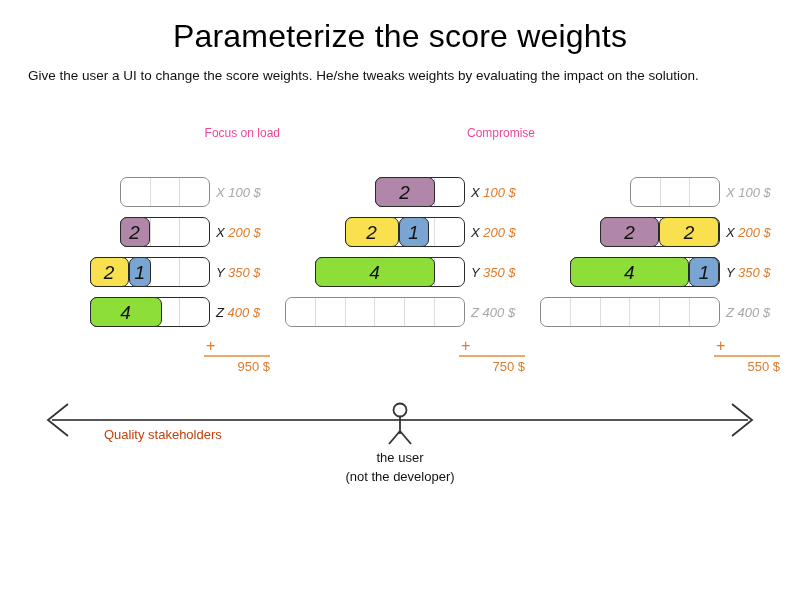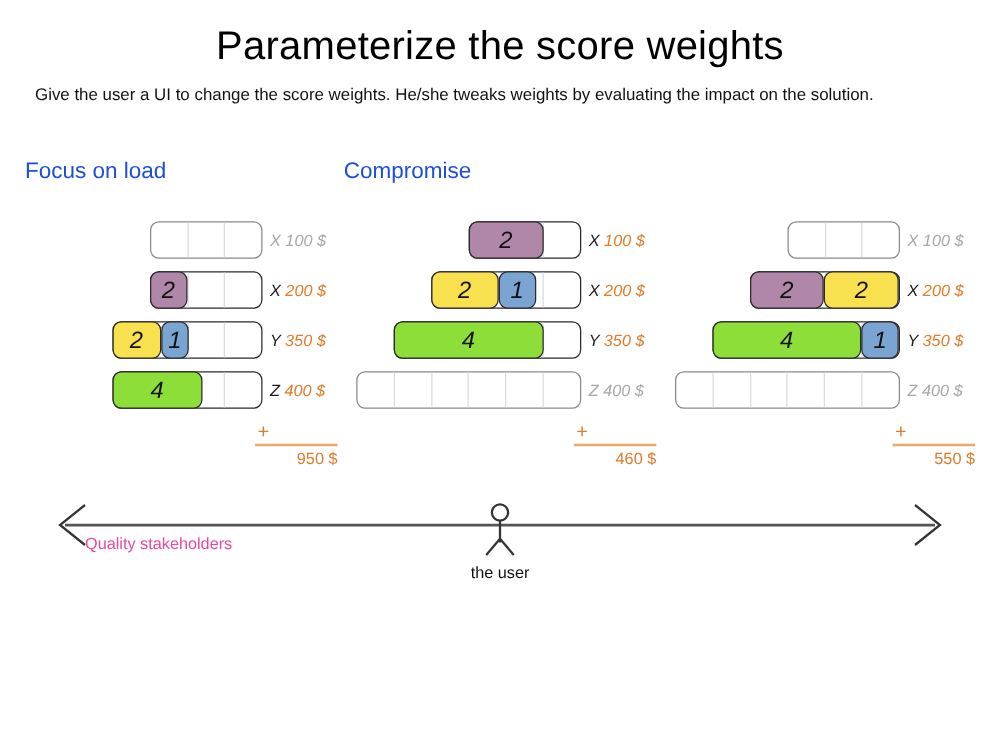--- a/index.html
+++ b/index.html
@@ -56,23 +56,23 @@
   }
   .col-0 { left: 20px; }
   .col-1 { left: 275px; }
   .col-2 { left: 530px; }
 
   .column-title {
     position: absolute;
     top: 0;
     left: 0;
     width: 260px;
-    text-align: left;
-    font-size: 18px;
-    color: #1d4ed8;
+    text-align: right;
+    font-size: 12px;
+    color: #ec4899;
     white-space: nowrap;
   }
 
   .rows {
     position: absolute;
     top: 46px;
     left: 0;
     width: 260px;
     font-style: italic;
   }
@@ -189,22 +189,23 @@
   }
   .axis-svg {
     position: absolute;
     top: 0;
     left: 0;
   }
   .axis-label {
     position: absolute;
     top: 29px;
     font-size: 13px;
-    color: #ec4899;
+    color: #c2410c;
     white-space: nowrap;
+    margin-left: 36px;
   }
   .axis-label.left  { left: 68px; }
   .axis-label.right { right: 68px; }
 
   .user-caption {
     position: absolute;
     top: 50px;
     left: 0;
     width: 800px;
     text-align: center;
@@ -326,21 +327,21 @@
               <div class="seg-line"></div>
               <div class="seg-line"></div>
             </div>
             <div class="row-label"><span class="lbl-letter">Z</span> <span class="lbl-amount">400 $</span></div>
           </div>
         </div>
       </div>
       <div class="total" style="left: 150px; top: 212px; width: 110px;">
         <div class="total-plus" style="left: 36px;">+</div>
         <div class="total-rule" style="left: 34px; width: 66px;"></div>
-        <div class="total-value" style="left: 34px; width: 66px;">460 $</div>
+        <div class="total-value" style="left: 34px; width: 66px;">750 $</div>
       </div>
     </div>
     <div class="column col-2">
       <div class="rows">
         <div class="row muted">
           <div class="track" style="width: 90px; margin-right: 70px;">
             <div class="seg-lines">
               <div class="seg-line"></div>
               <div class="seg-line"></div>
               <div class="seg-line"></div>
@@ -405,14 +406,15 @@
     <g>
       <circle cx="400" cy="12" r="6.5" fill="#ffffff" stroke="#333333" stroke-width="1.8"></circle>
       <line x1="400" y1="18" x2="400" y2="36" stroke="#333333" stroke-width="1.8"></line>
       <line x1="400" y1="33" x2="389" y2="46" stroke="#333333" stroke-width="1.8"></line>
       <line x1="400" y1="33" x2="411" y2="46" stroke="#333333" stroke-width="1.8"></line>
     </g>
   </svg>
   <div class="axis-label left">Quality stakeholders</div>
   <div class="user-caption">
     <div>the user</div>
+    <div>(not the developer)</div>
   </div>
 </div>
 
 </body></html>

